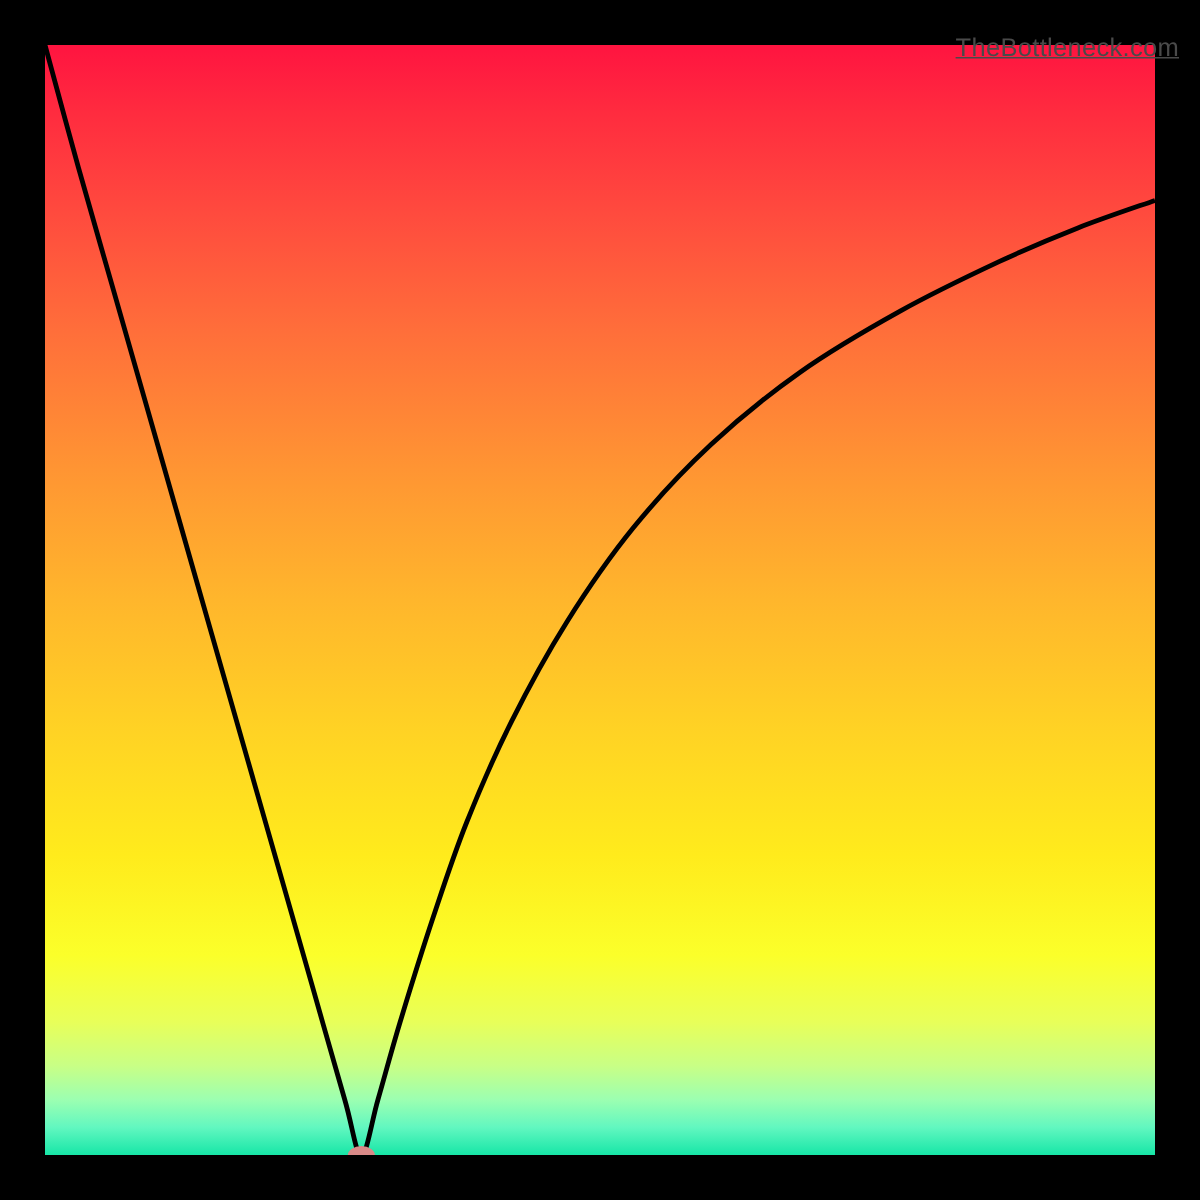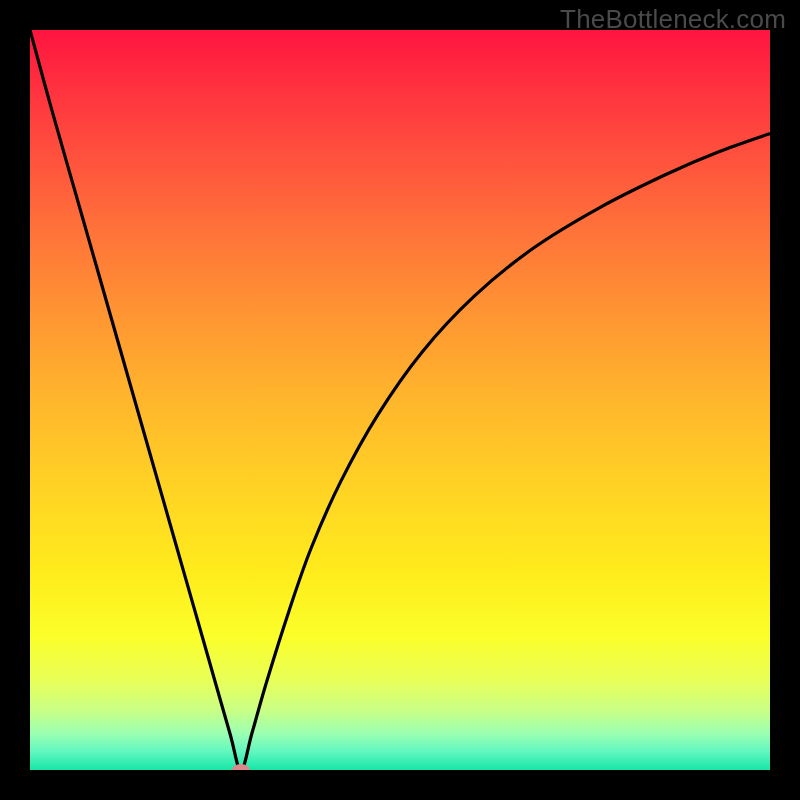--- a/index.html
+++ b/index.html
@@ -5,28 +5,29 @@
   * { margin: 0; padding: 0; box-sizing: border-box; }
   html, body { width: 800px; height: 800px; overflow: hidden; }
   .frame {
     width: 800px;
     height: 800px;
     background: #000;
     position: relative;
   }
   .watermark {
     position: absolute;
-    top: 4px;
+    top: 22px;
     right: 14px;
     color: #4a4a4a;
     font-family: Arial, Helvetica, sans-serif;
-    font-size: 26px;
+    font-size: 17px;
     font-weight: 500;
     letter-spacing: 0.2px;
     z-index: 3;
+    text-decoration: underline;
   }
   .plot-area {
     position: absolute;
     left: 30px;
     top: 30px;
     width: 740px;
     height: 740px;
     overflow: hidden;
   }
   .gradient-bg {

